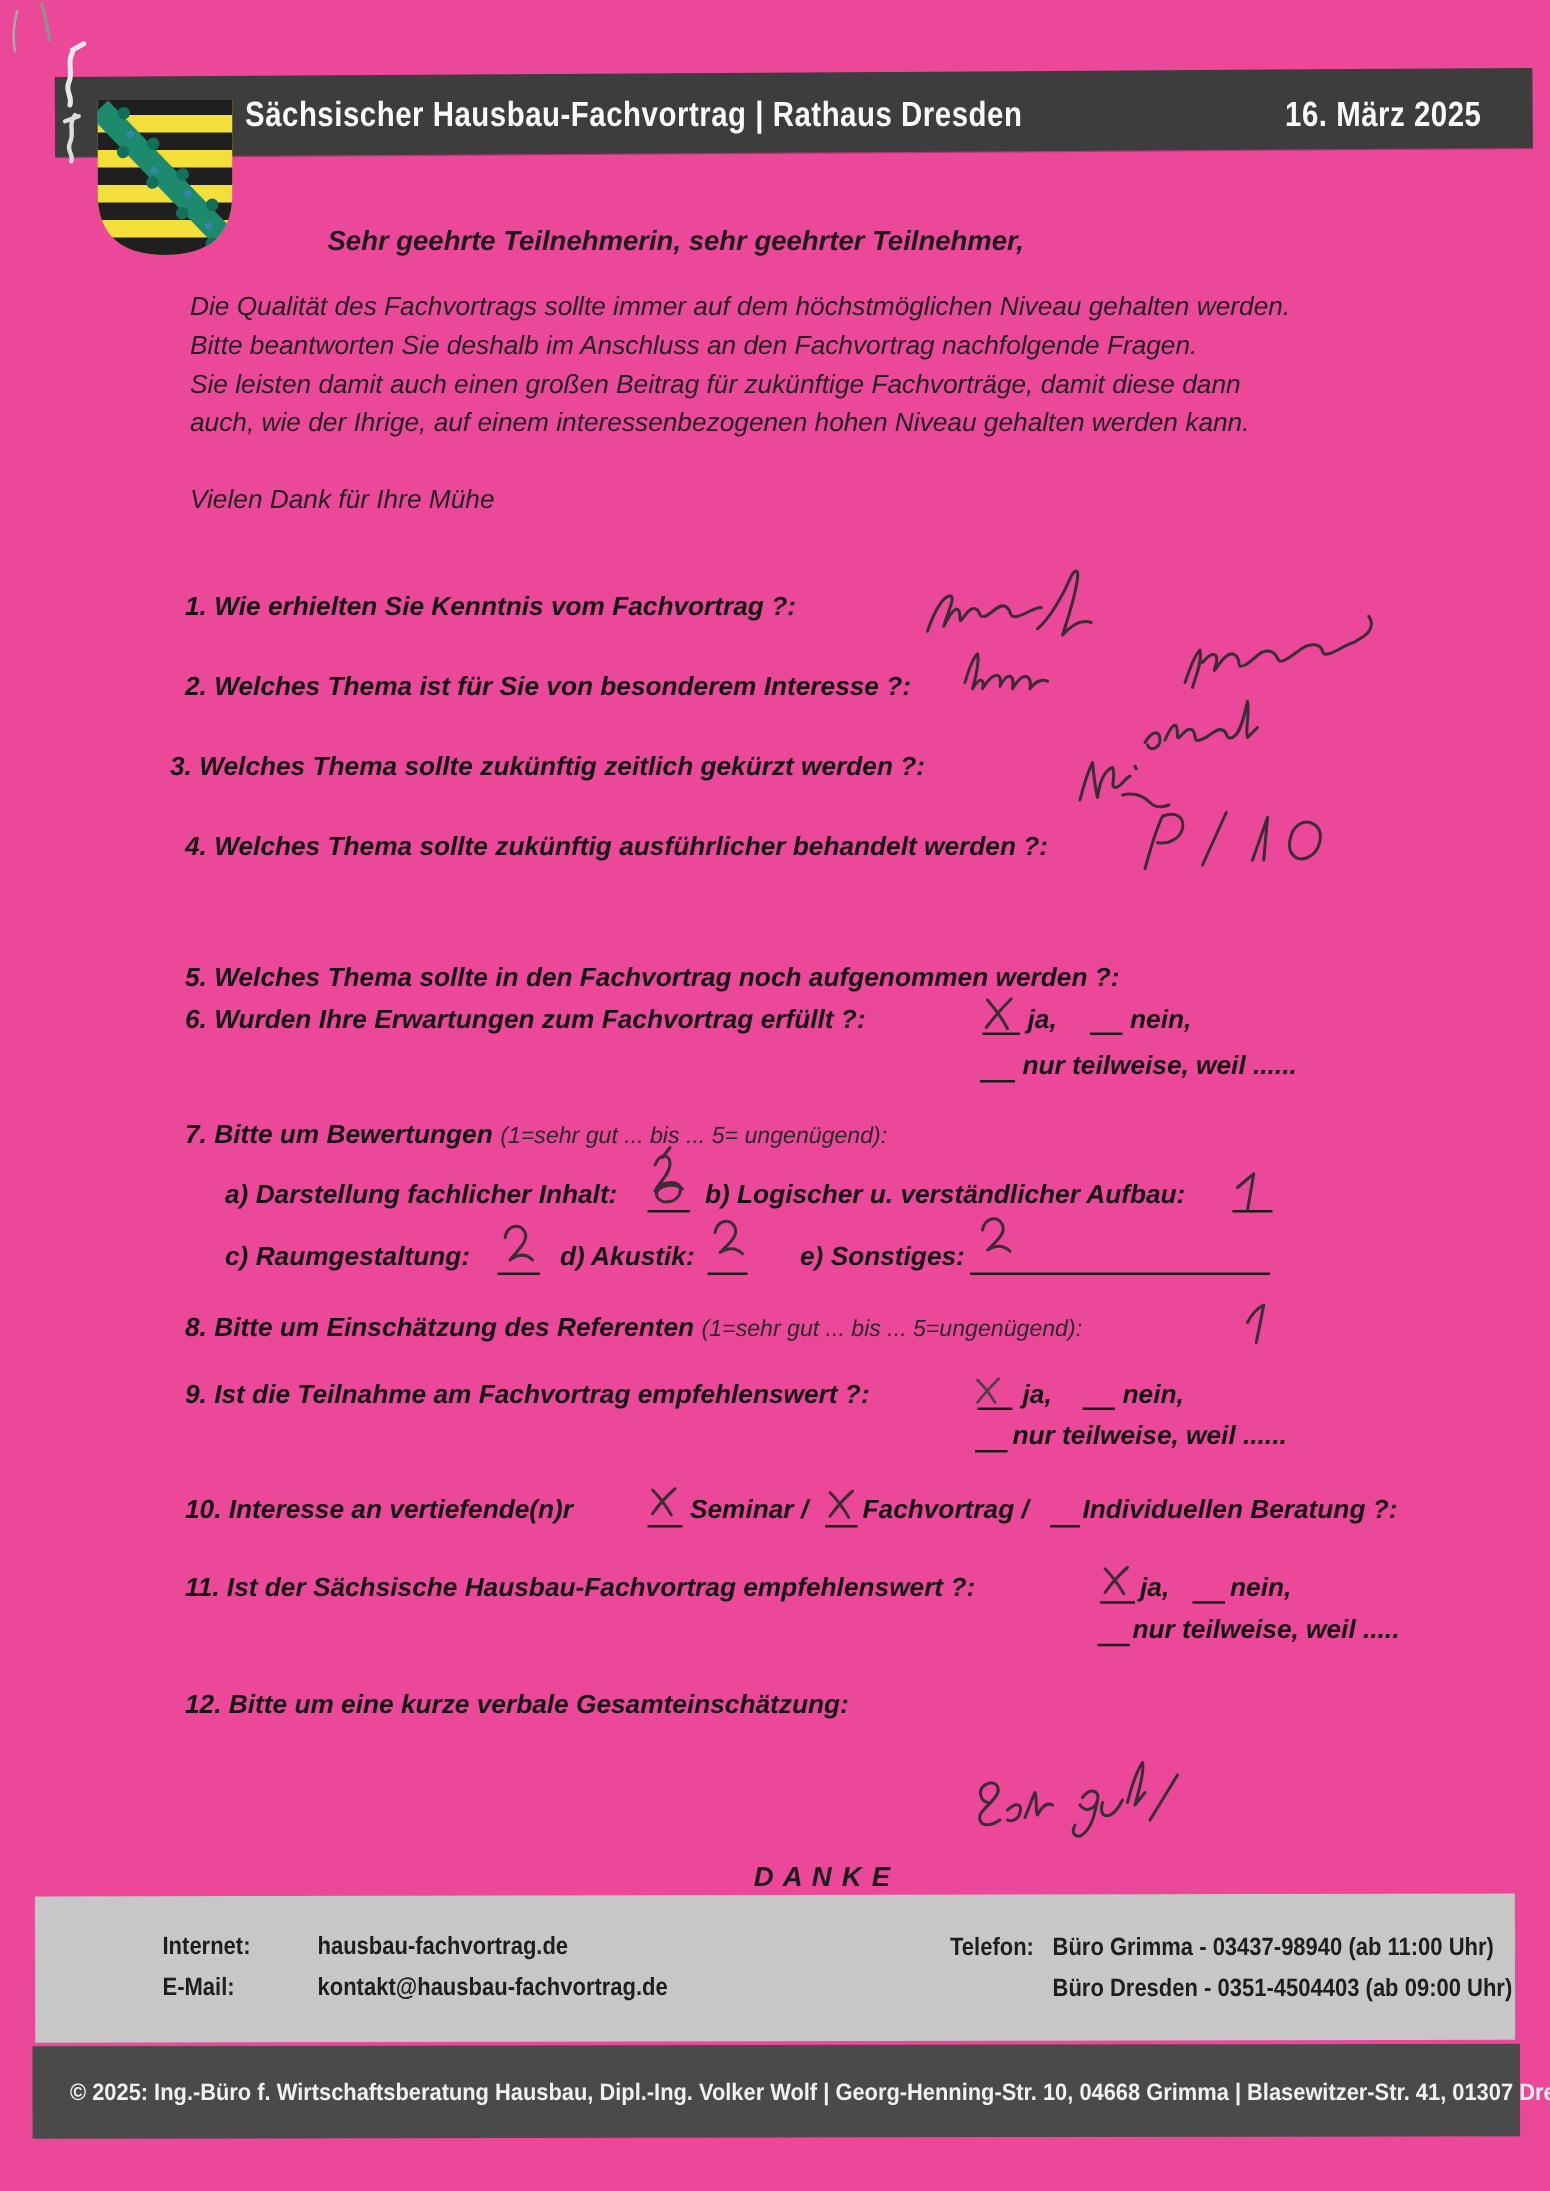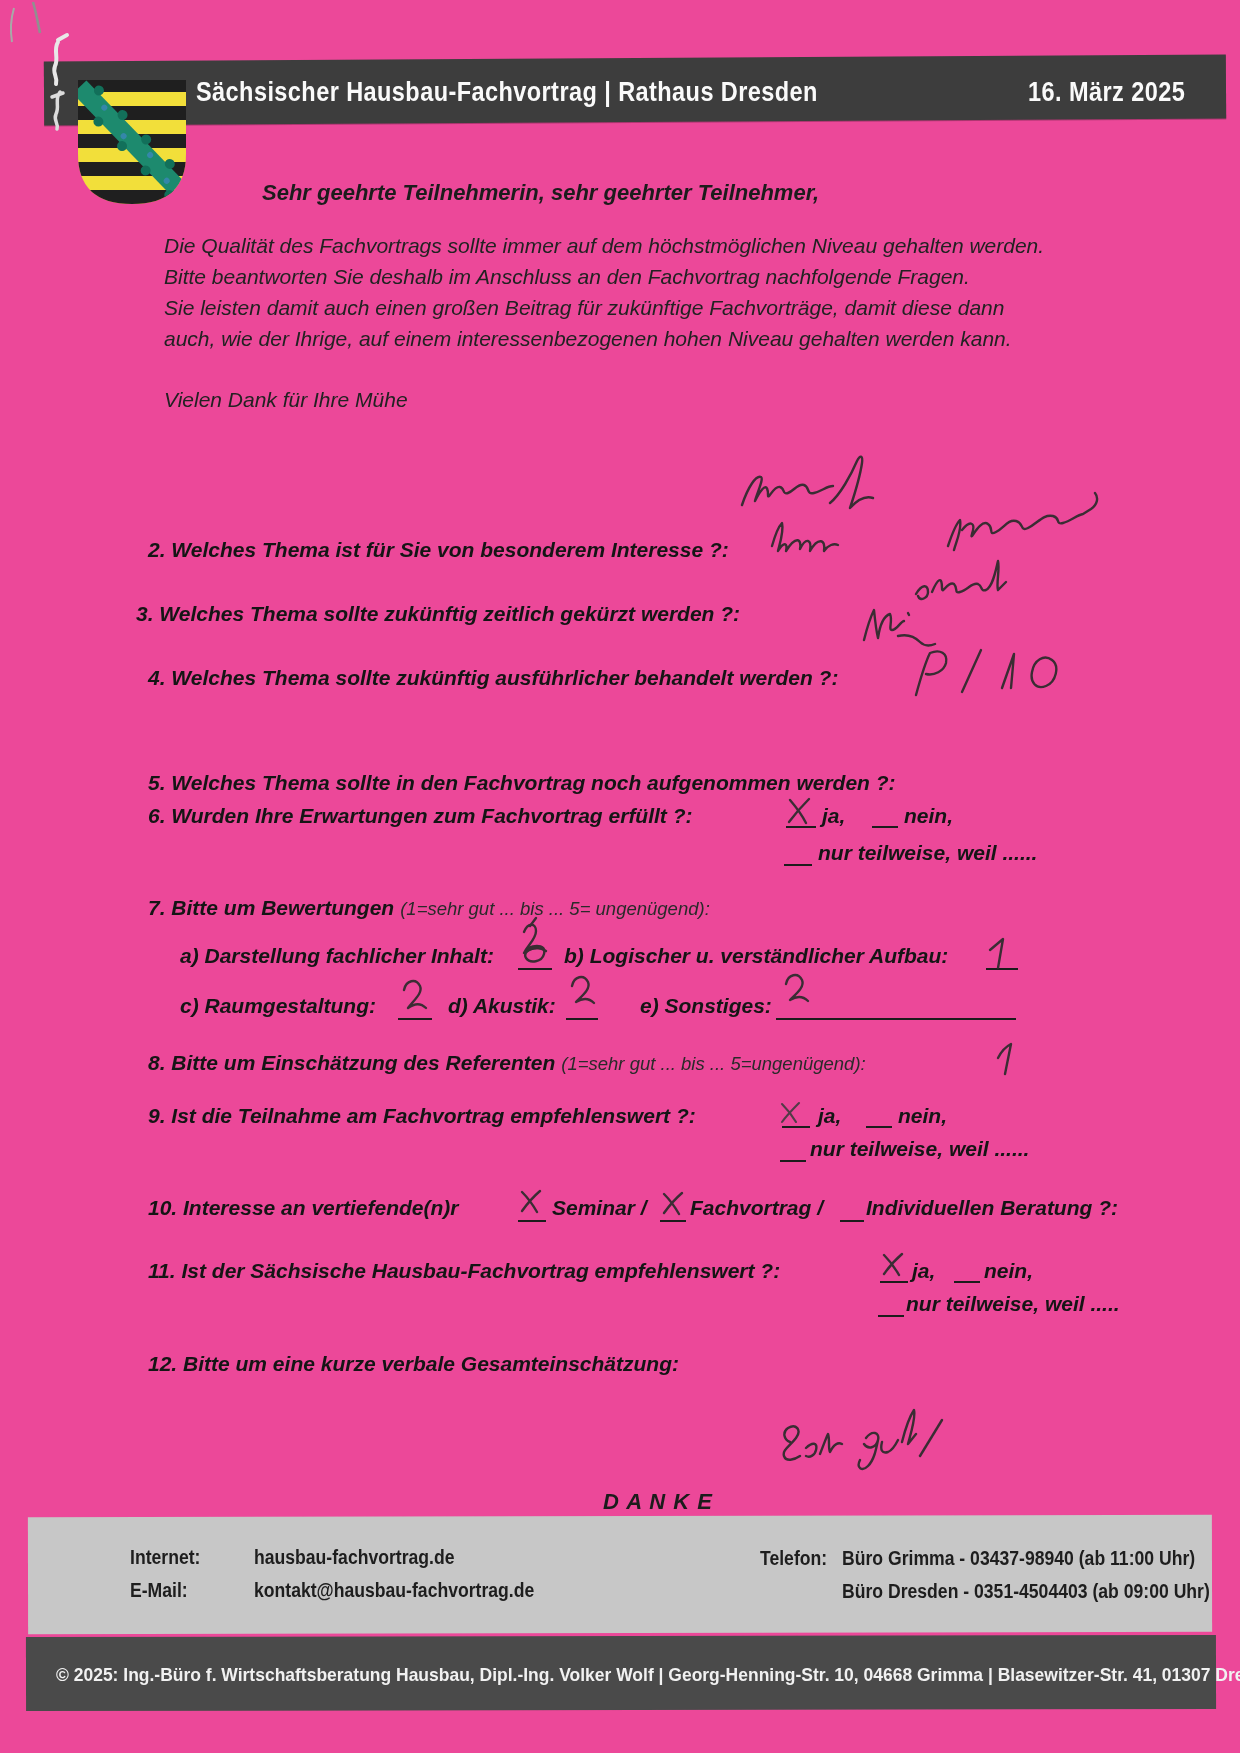--- a/index.html
+++ b/index.html
@@ -17,21 +17,21 @@
     background:#3d3d3d; transform:rotate(-0.35deg);
     box-shadow:0 1px 0 rgba(0,0,0,.25);
   }
   .header-text {
     color:#fafafa; font-weight:bold; font-size:28px;
     display:inline-block; transform:scaleX(.84); transform-origin:0 50%;
     letter-spacing:.5px;
   }
   
   .greeting { font-size:22px; font-weight:bold; font-style:italic; }
-  .body-line { font-size:21px; font-style:italic; color:#222;margin-left:12px; }
+  .body-line { font-size:21px; font-style:italic; color:#222; }
   
   .q { font-size:21px; font-weight:bold; font-style:italic; color:#151515; }
   .note { font-size:18.5px; font-weight:normal; font-style:italic; margin-left:6px; color:#2a2a2a; }
   .blank { position:absolute; border-bottom:2.3px solid #1c1c1c; height:4px; }
   .danke { font-size:22px; font-weight:bold; font-style:italic; letter-spacing:1px; }
 
   
   .footer-panel { position:absolute; left:28px; top:1516px; width:1184px; height:117px;
     background:#c7c7c7; transform:rotate(-.12deg); }
   .bottom-bar { position:absolute; left:26px; top:1636px; width:1190px; height:74px;
@@ -94,20 +94,21 @@
 
   <div class="abs greeting" style="left:262px; top:180px;">Sehr geehrte Teilnehmerin, sehr geehrter Teilnehmer,</div>
   <div>
     <div class="abs body-line" style="left:152px; top:234px;">Die Qualität des Fachvortrags sollte immer auf dem höchstmöglichen Niveau gehalten werden.</div>
     <div class="abs body-line" style="left:152px; top:265px;">Bitte beantworten Sie deshalb im Anschluss an den Fachvortrag nachfolgende Fragen.</div>
     <div class="abs body-line" style="left:152px; top:296px;">Sie leisten damit auch einen großen Beitrag für zukünftige Fachvorträge, damit diese dann</div>
     <div class="abs body-line" style="left:152px; top:327px;">auch, wie der Ihrige, auf einem interessenbezogenen hohen Niveau gehalten werden kann.</div>
   </div>
   <div class="abs body-line" style="left:152px; top:388px;">Vielen Dank für Ihre Mühe</div>
 
+  <div class="abs q" style="left:148px; top:474px;">1. Wie erhielten Sie Kenntnis vom Fachvortrag ?:</div>
   <div class="abs q" style="left:148px; top:538px;">2. Welches Thema ist für Sie von besonderem Interesse ?:</div>
   <div class="abs q" style="left:136px; top:602px;">3. Welches Thema sollte zukünftig zeitlich gekürzt werden ?:</div>
   <div class="abs q" style="left:148px; top:666px;">4. Welches Thema sollte zukünftig ausführlicher behandelt werden ?:</div>
   <div class="abs q" style="left:148px; top:729px;margin-top:42px;">5. Welches Thema sollte in den Fachvortrag noch aufgenommen werden ?:</div>
 
   <div class="abs q" style="left:148px; top:804px;">6. Wurden Ihre Erwartungen zum Fachvortrag erfüllt ?:</div>
   <div class="blank" style="left:786px; top:824px; width:30px;"></div>
   <div class="abs q" style="left:822px; top:804px;">ja,</div>
   <div class="blank" style="left:872px; top:824px; width:26px;"></div>
   <div class="abs q" style="left:904px; top:804px;">nein,</div>

